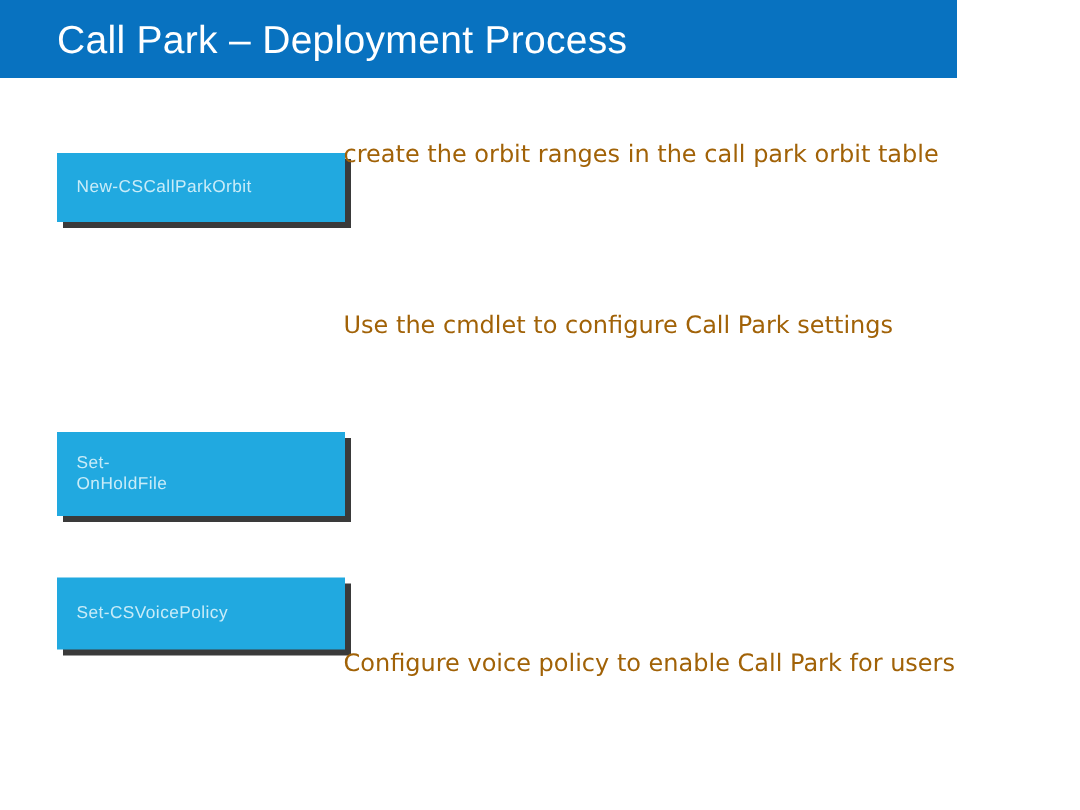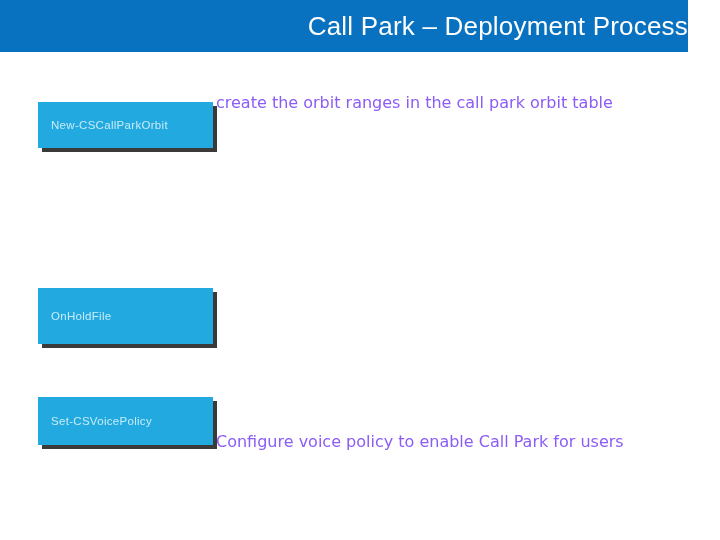--- a/index.html
+++ b/index.html
@@ -12,65 +12,64 @@
   #slide{
     position:relative;
     width:720px;height:540px;
     background:#ffffff;
     overflow:hidden;
   }
   
   .header{
     position:absolute;
     left:0;top:0;
-    width:688px;height:52px;
+    width:638px;height:52px;
     background:#0872C0;
-    text-align:right;
   }
   .header .title{
     margin:0;
     padding-left:38px;
     line-height:52px;
     font-family:"Liberation Sans", sans-serif;
     font-size:26px;
     font-weight:300;
     letter-spacing:0.2px;
     color:#ffffff;
     white-space:nowrap;
   }
   
   .cmdlet-box{
     position:absolute;
     left:38px;
-    width:175px;
+    width:192px;
     background:#21A9E0;
     box-shadow:4px 4px 0 #3A3A3A;
     box-sizing:border-box;
     padding-left:13px;
     display:flex;
     flex-direction:column;
     justify-content:center;
   }
   .cmdlet-box .label-line{
     font-family:"Liberation Sans", sans-serif;
     font-size:11.5px;
     line-height:14.5px;
     letter-spacing:0.3px;
     color:#C9ECF8;
     white-space:nowrap;
   }
   .box-1{top:102px;height:46px;}
   .box-2{top:196px;height:47px;}
   .box-3{top:288px;height:56px;}
-  .box-4{top:385px;height:48px;margin-top:12px;}
+  .box-4{top:385px;height:48px;}
   
   .desc{
     position:absolute;
-    left:216px;
-    color:#8b5cf6;
+    left:229px;
+    color:#a16207;
   }
   .desc .desc-line{
     font-family:"DejaVu Sans", sans-serif;
     font-size:16px;
     line-height:25.4px;
     white-space:nowrap;
   }
   .desc-1{top:90px;}
   .desc-2{top:204px;}
   .desc-3{top:299px;}
@@ -85,22 +84,26 @@
     <h1 class="title">Call Park – Deployment Process</h1>
   </div>
 
   <div class="cmdlet-box box-1">
     <div class="label-line">New-CSCallParkOrbit</div>
   </div>
   <div class="desc desc-1">
     <div class="desc-line">create the orbit ranges in the call park orbit table</div>
   </div>
 
+  <div class="desc desc-2">
+    <div class="desc-line">Use the cmdlet to configure Call Park settings</div>
+  </div>
 
   <div class="cmdlet-box box-3">
+    <div class="label-line">Set-</div>
     <div class="label-line">OnHoldFile</div>
   </div>
 
   <div class="cmdlet-box box-4">
     <div class="label-line">Set-CSVoicePolicy</div>
   </div>
   <div class="desc desc-4">
     <div class="desc-line">Configure voice policy to enable Call Park for users</div>
   </div>
 

